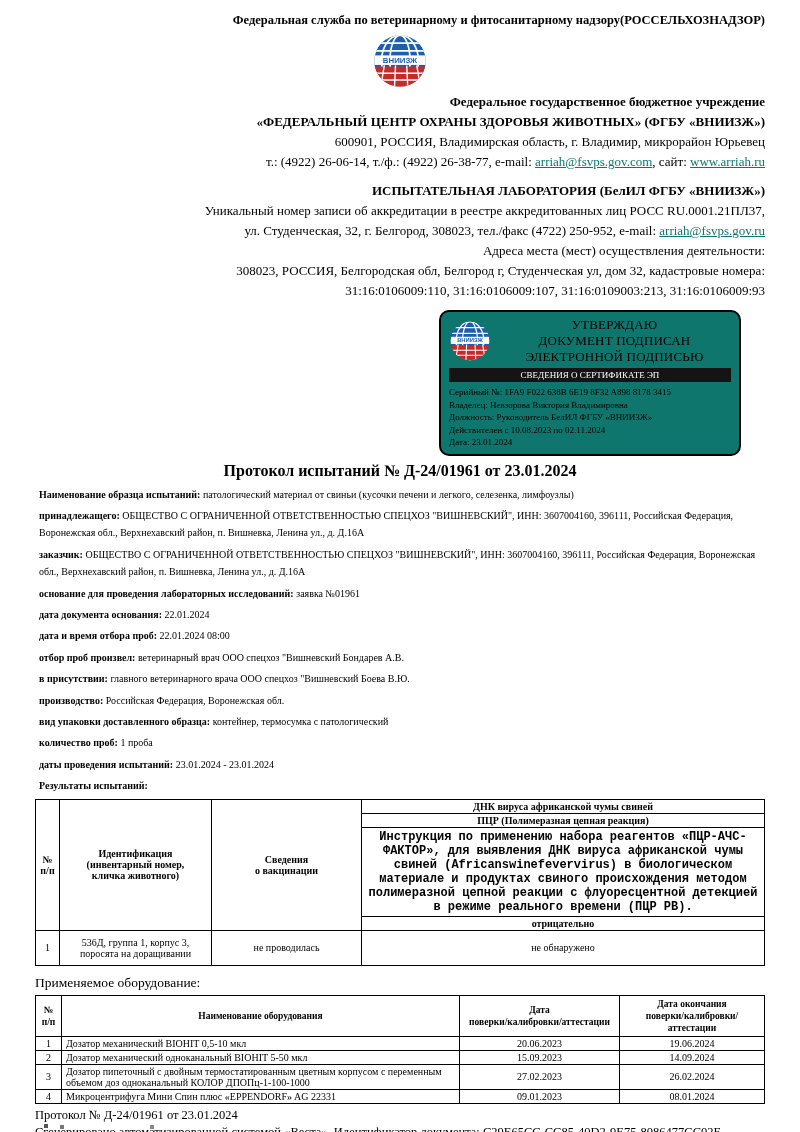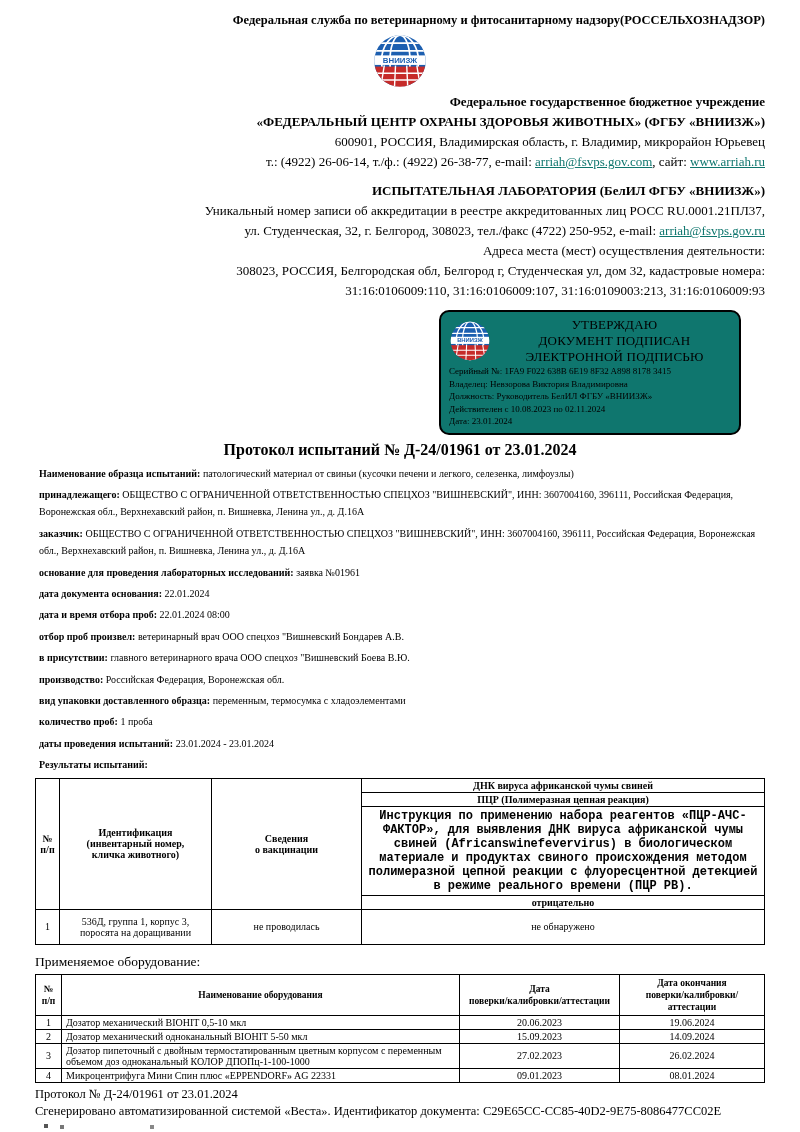--- a/index.html
+++ b/index.html
@@ -103,41 +103,42 @@
     <div class="stamp-top">
       <svg class="logo-small">
           <use href="#vniizh"></use>
         </svg>
       <div class="stamp-title">
         <div>УТВЕРЖДАЮ</div>
         <div>ДОКУМЕНТ ПОДПИСАН</div>
         <div>ЭЛЕКТРОННОЙ ПОДПИСЬЮ</div>
       </div>
     </div>
+    <div class="stamp-bar">СВЕДЕНИЯ О СЕРТИФИКАТЕ ЭП</div>
     <div class="stamp-details">
       <div>Серийный №: 1FA9 F022 638B 6E19 8F32 A898 8178 3415</div>
       <div>Владелец: Невзорова Виктория Владимировна</div>
       <div>Должность: Руководитель БелИЛ ФГБУ «ВНИИЗЖ»</div>
       <div>Действителен с 10.08.2023 по 02.11.2024</div>
       <div>Дата: 23.01.2024</div>
     </div>
   </div>
 
   <div class="doc-title">Протокол испытаний № Д-24/01961 от 23.01.2024</div>
 
   <p class="field"><b>Наименование образца испытаний:</b> <span>патологический материал от свиньи (кусочки печени и легкого, селезенка, лимфоузлы)</span></p>
   <p class="field"><b>принадлежащего:</b> <span>ОБЩЕСТВО С ОГРАНИЧЕННОЙ ОТВЕТСТВЕННОСТЬЮ СПЕЦХОЗ "ВИШНЕВСКИЙ", ИНН: 3607004160, 396111, Российская Федерация, Воронежская обл., Верхнехавский район, п. Вишневка, Ленина ул., д. Д.16А</span></p>
   <p class="field"><b>заказчик:</b> <span>ОБЩЕСТВО С ОГРАНИЧЕННОЙ ОТВЕТСТВЕННОСТЬЮ СПЕЦХОЗ "ВИШНЕВСКИЙ", ИНН: 3607004160, 396111, Российская Федерация, Воронежская обл., Верхнехавский район, п. Вишневка, Ленина ул., д. Д.16А</span></p>
   <p class="field"><b>основание для проведения лабораторных исследований:</b> <span>заявка №01961</span></p>
   <p class="field"><b>дата документа основания:</b> <span>22.01.2024</span></p>
   <p class="field"><b>дата и время отбора проб:</b> <span>22.01.2024 08:00</span></p>
   <p class="field"><b>отбор проб произвел:</b> <span>ветеринарный врач ООО спецхоз "Вишневский Бондарев А.В.</span></p>
   <p class="field"><b>в присутствии:</b> <span>главного ветеринарного врача ООО спецхоз "Вишневский Боева В.Ю.</span></p>
   <p class="field"><b>производство:</b> <span>Российская Федерация, Воронежская обл.</span></p>
-  <p class="field"><b>вид упаковки доставленного образца:</b> <span>переменным, термосумка с хладоэлементами</span></p>
+  <p class="field"><b>вид упаковки доставленного образца:</b> <span>контейнер, термосумка с патологический</span></p>
   <p class="field"><b>количество проб:</b> <span>1 проба</span></p>
   <p class="field"><b>даты проведения испытаний:</b> <span>23.01.2024 - 23.01.2024</span></p>
   <p class="field"><b>Результаты испытаний:</b></p>
 
   <table class="results">
     <colgroup>
         <col style="width:24px">
         <col style="width:152px">
         <col style="width:150px">
         <col>

